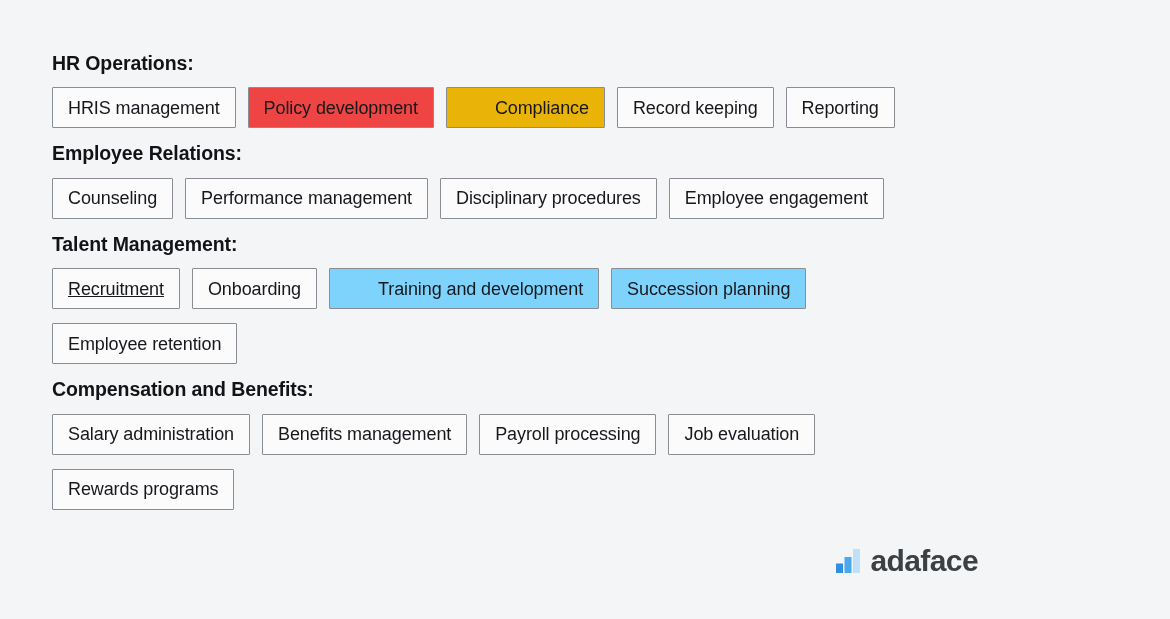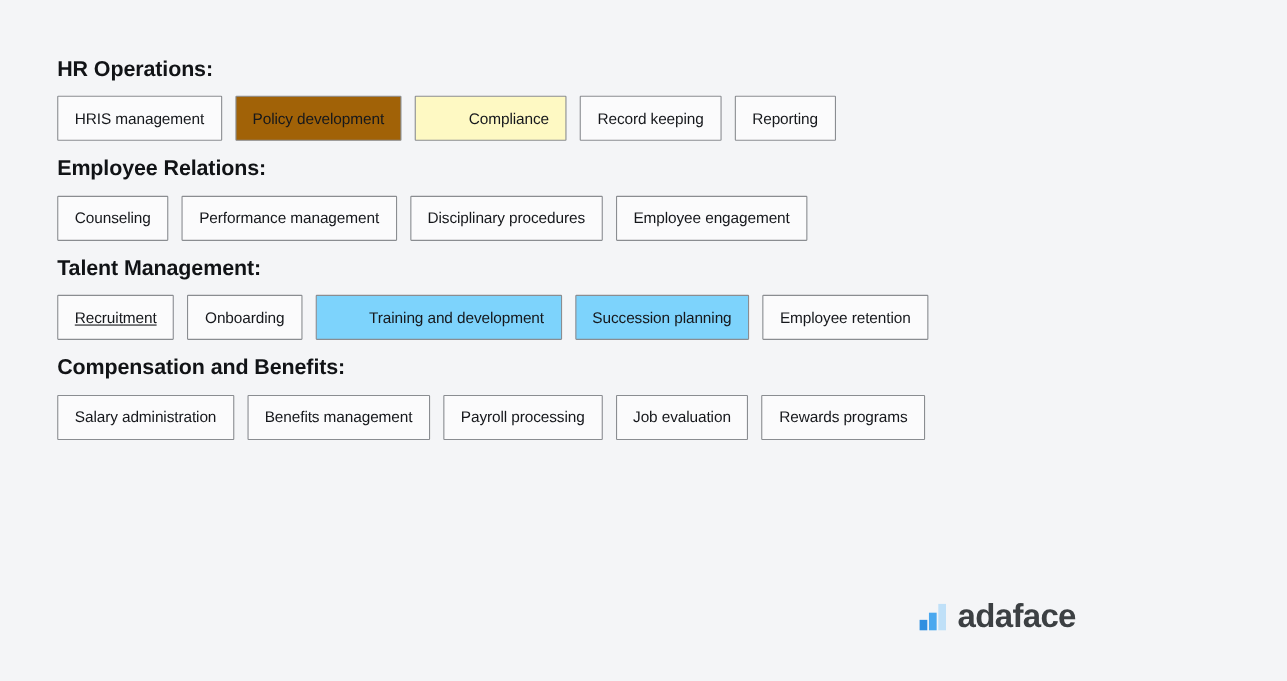--- a/index.html
+++ b/index.html
@@ -46,21 +46,21 @@
   .tag {
     display: inline-flex;
     align-items: center;
     justify-content: center;
     box-sizing: border-box;
     height: 41px;
     padding: 0 15px;
     background: #fbfbfc;
     border: 1.6px solid #8a8d91;
     border-radius: 1px;
-    font-size: 14px;
+    font-size: 18px;
     color: #16181c;
     line-height: 1;
     white-space: nowrap;
     letter-spacing: -0.1px;
   }
   
   #logo {
     position: absolute;
     right: 32px;
     bottom: 43px;
@@ -81,22 +81,22 @@
 </style>
 </head>
 <body>
 
 <div id="page" style="background: rgb(244, 245, 247);">
 
   <div class="section">
     <h2 class="section-heading" style="color: rgb(17, 19, 22);">HR Operations:</h2>
     <div class="tag-row">
       <span class="tag" style="border-color: rgb(138, 141, 145); background: rgb(251, 251, 252);">HRIS management</span>
-      <span class="tag" style="border-color: rgb(138, 141, 145); background: #a16207;">Policy development</span>
-      <span class="tag" style="border-color: rgb(138, 141, 145); background: #fef9c3; padding-left: 48px;">Compliance</span>
+      <span class="tag" style="border-color: rgb(138, 141, 145); background: #ef4444;">Policy development</span>
+      <span class="tag" style="border-color: rgb(138, 141, 145); background: #eab308; padding-left: 48px;">Compliance</span>
       <span class="tag" style="border-color: rgb(138, 141, 145); background: rgb(251, 251, 252);">Record keeping</span>
       <span class="tag" style="border-color: rgb(138, 141, 145); background: rgb(251, 251, 252);">Reporting</span>
     </div>
   </div>
 
   <div class="section">
     <h2 class="section-heading" style="color: rgb(17, 19, 22);">Employee Relations:</h2>
     <div class="tag-row">
       <span class="tag" style="border-color: rgb(138, 141, 145); background: rgb(251, 251, 252);">Counseling</span>
       <span class="tag" style="border-color: rgb(138, 141, 145); background: rgb(251, 251, 252);">Performance management</span>

